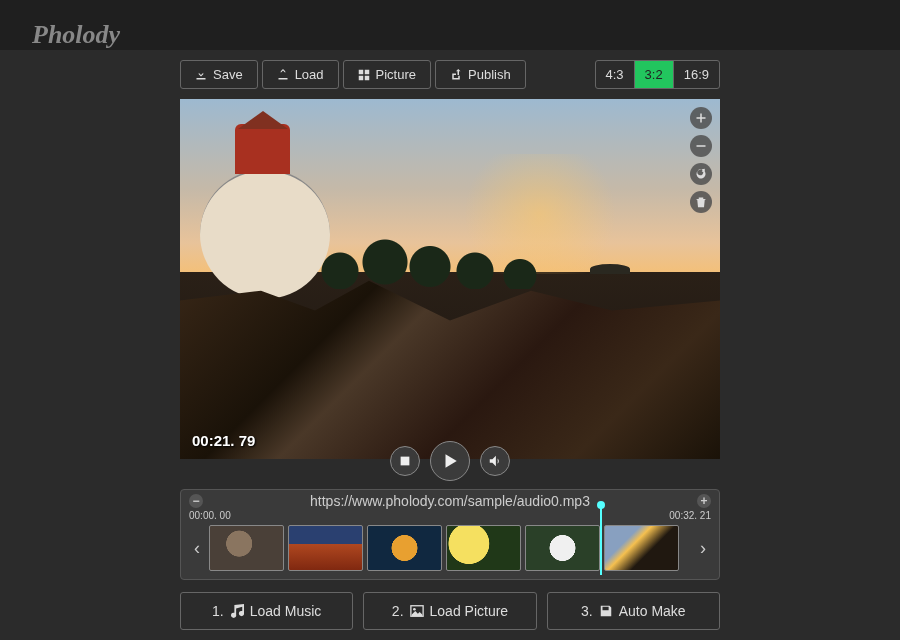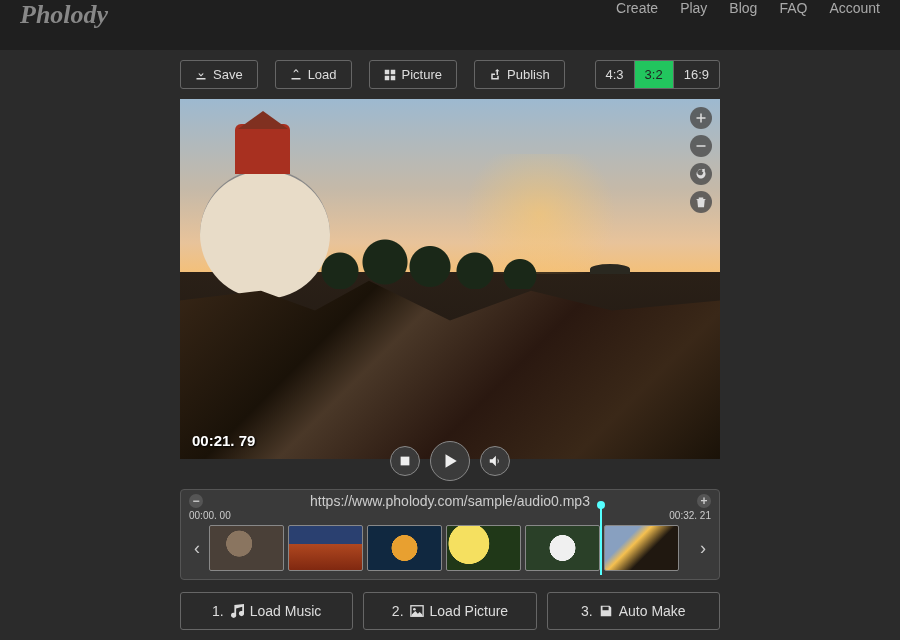--- a/index.html
+++ b/index.html
@@ -8,22 +8,22 @@
     height: 640px;
     background: #2b2b2b;
     font-family: "Helvetica Neue", Arial, sans-serif;
     color: #ccc;
     overflow: hidden;
   }
   .topbar {
     height: 50px;
     background: #1f1f1f;
     display: flex;
-    align-items: flex-start;
-    padding: 0 20px;
+    align-items: flex-end;
+    padding: 0 32px;
   }
   .logo {
     font-family: cursive;
     font-size: 26px;
     font-weight: bold;
     font-style: italic;
     color: #888;
   }
   .nav {
     margin-left: auto;
@@ -32,21 +32,21 @@
     font-size: 14px;
     color: #aaa;
   }
   .nav span { cursor: pointer; }
   .workspace {
     padding: 10px 180px 0 180px;
   }
   .toolbar {
     display: flex;
     align-items: flex-start;
-    gap: 17px;
+    gap: 4px;
   }
   .btn {
     background: transparent;
     border: 1px solid #666;
     color: #ddd;
     font-size: 13px;
     padding: 6px 14px;
     border-radius: 3px;
     display: inline-flex;
     align-items: center;
@@ -301,27 +301,20 @@
     gap: 6px;
     cursor: pointer;
   }
   .step-btn svg { width: 14px; height: 14px; fill: #ddd; }
 </style>
 </head>
 <body>
 
 <div class="topbar">
   <div class="logo">Pholody</div>
-  <div class="nav">
-    <span>Create</span>
-    <span>Play</span>
-    <span>Blog</span>
-    <span>FAQ</span>
-    <span>Account</span>
-  </div>
 </div>
 
 <div class="workspace">
 
   <div class="toolbar">
     <div class="btn">
       <svg viewBox="0 0 16 16">
           <path d="M8 0v8L5 5v2l3 3 3-3V5L8 8V0zM2 12v2h12v-2H2z"></path>
         </svg>
       <span>Save</span>

